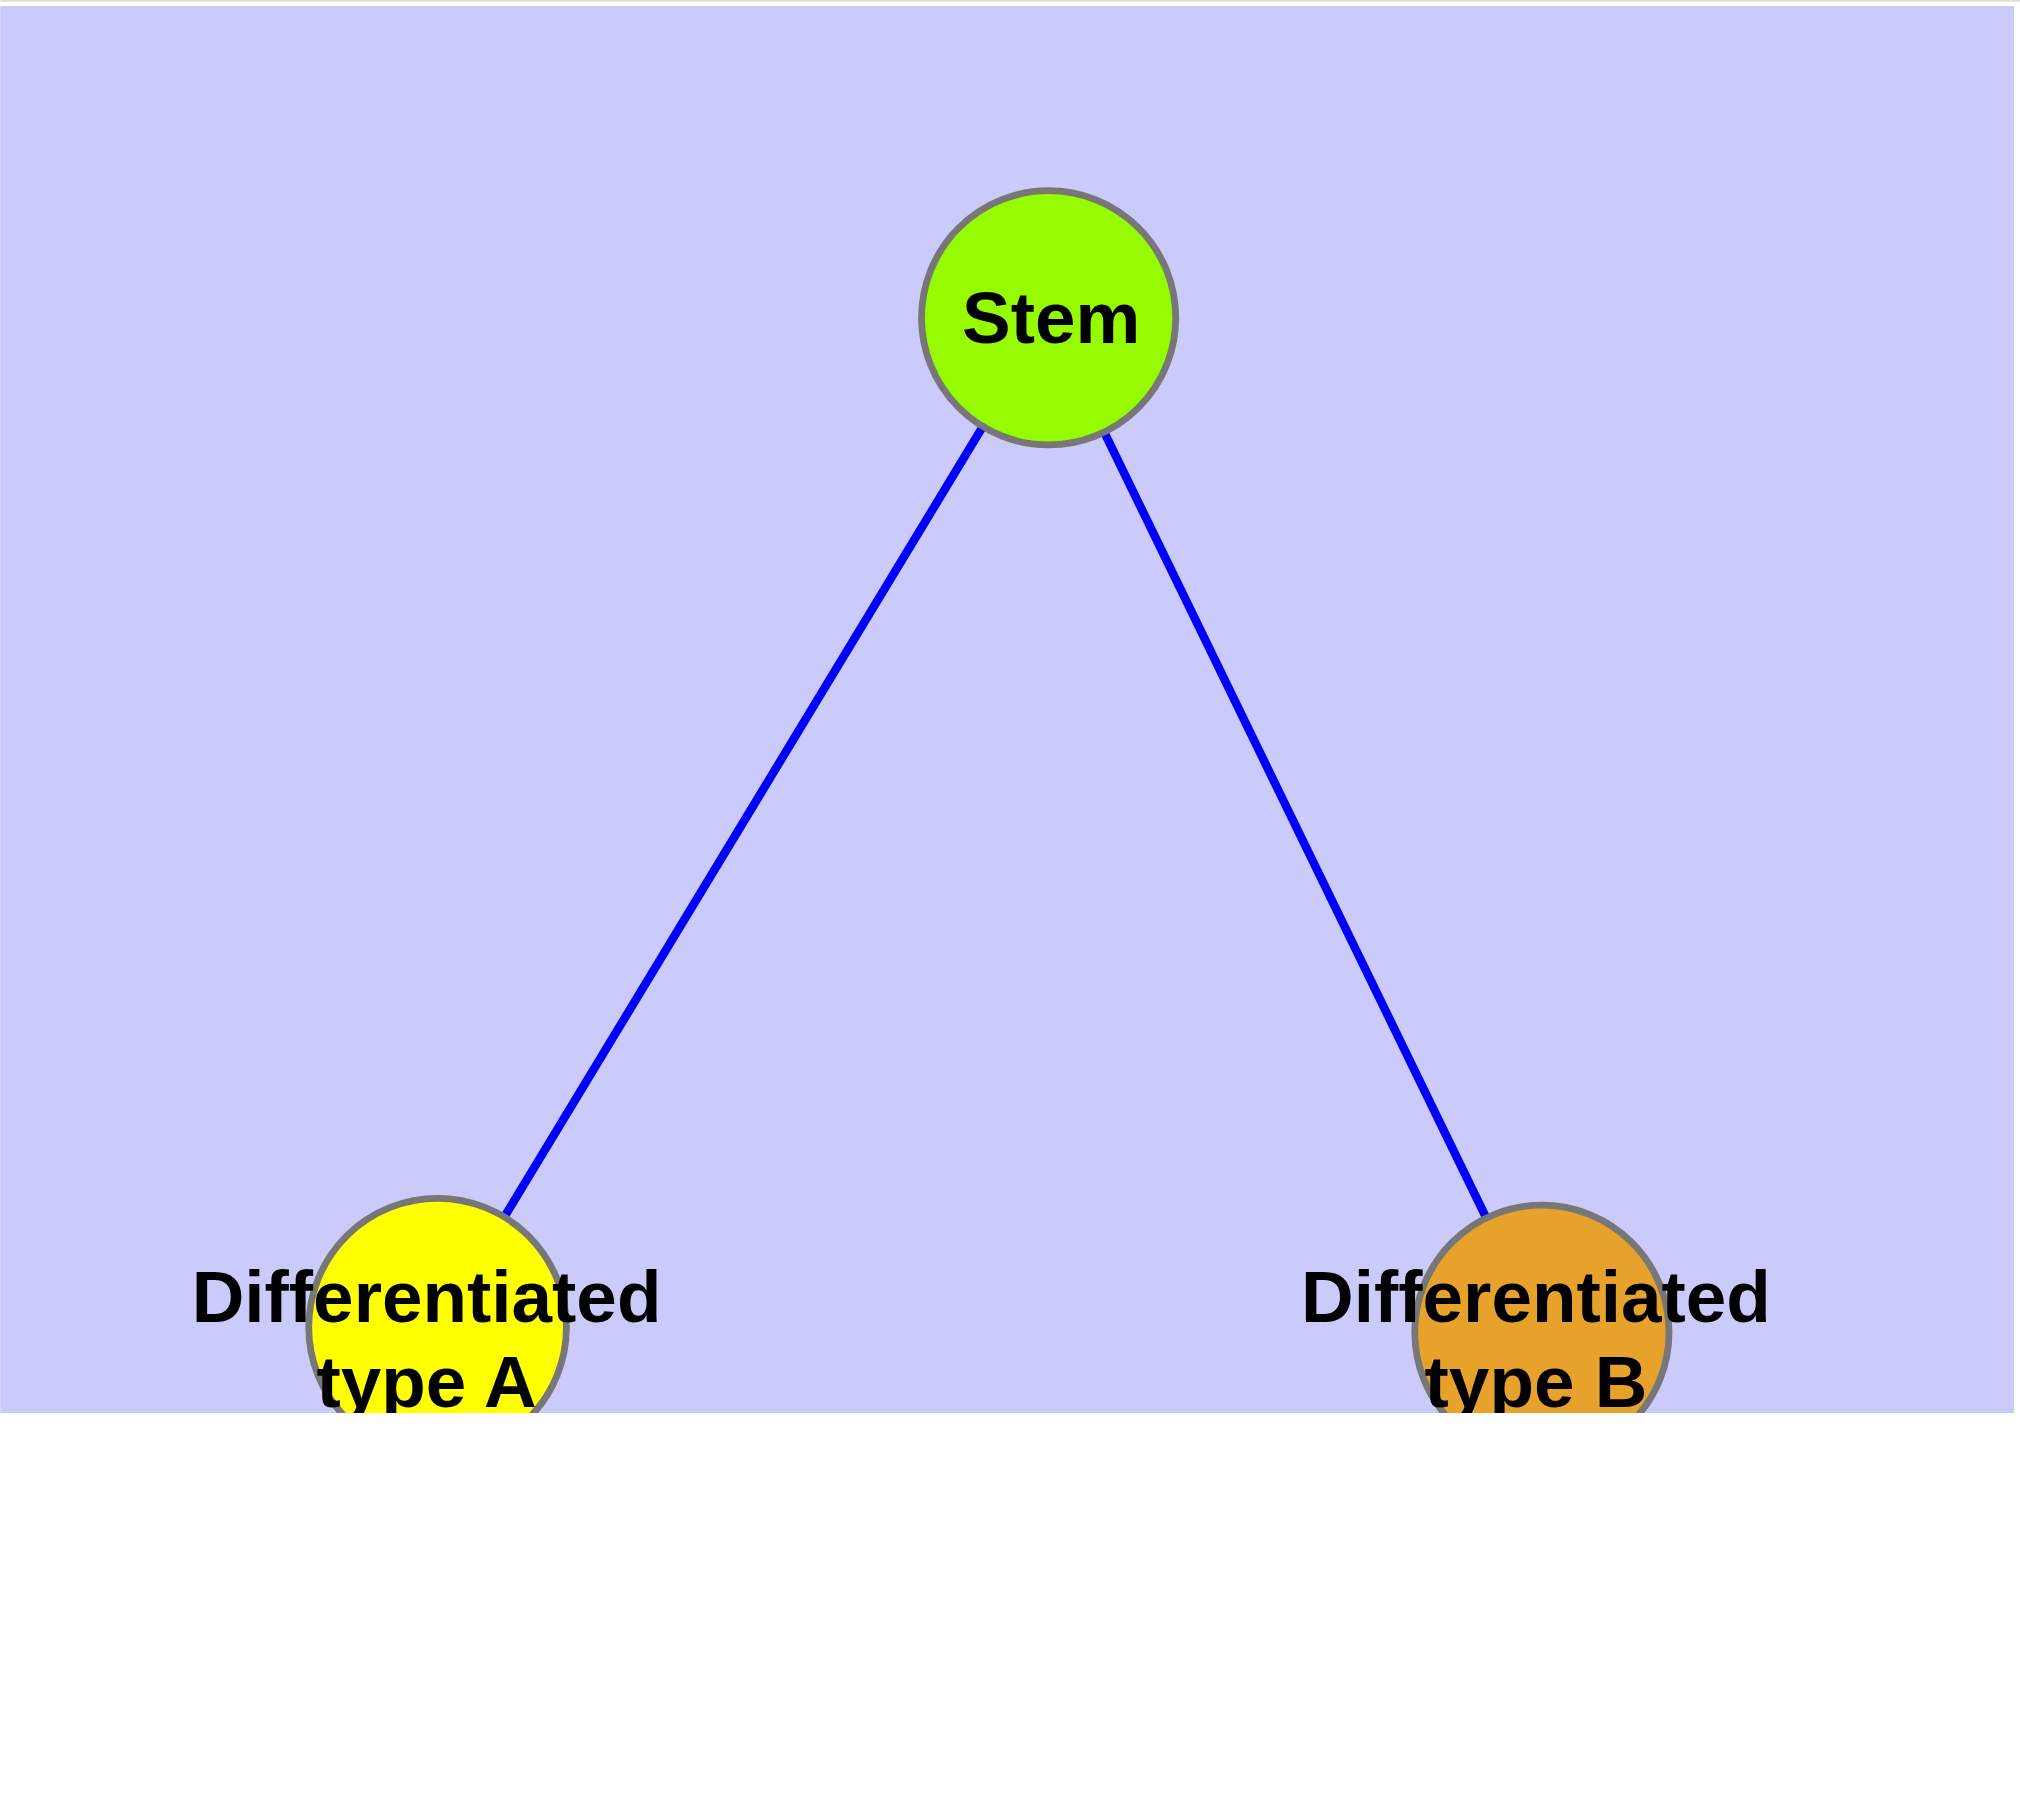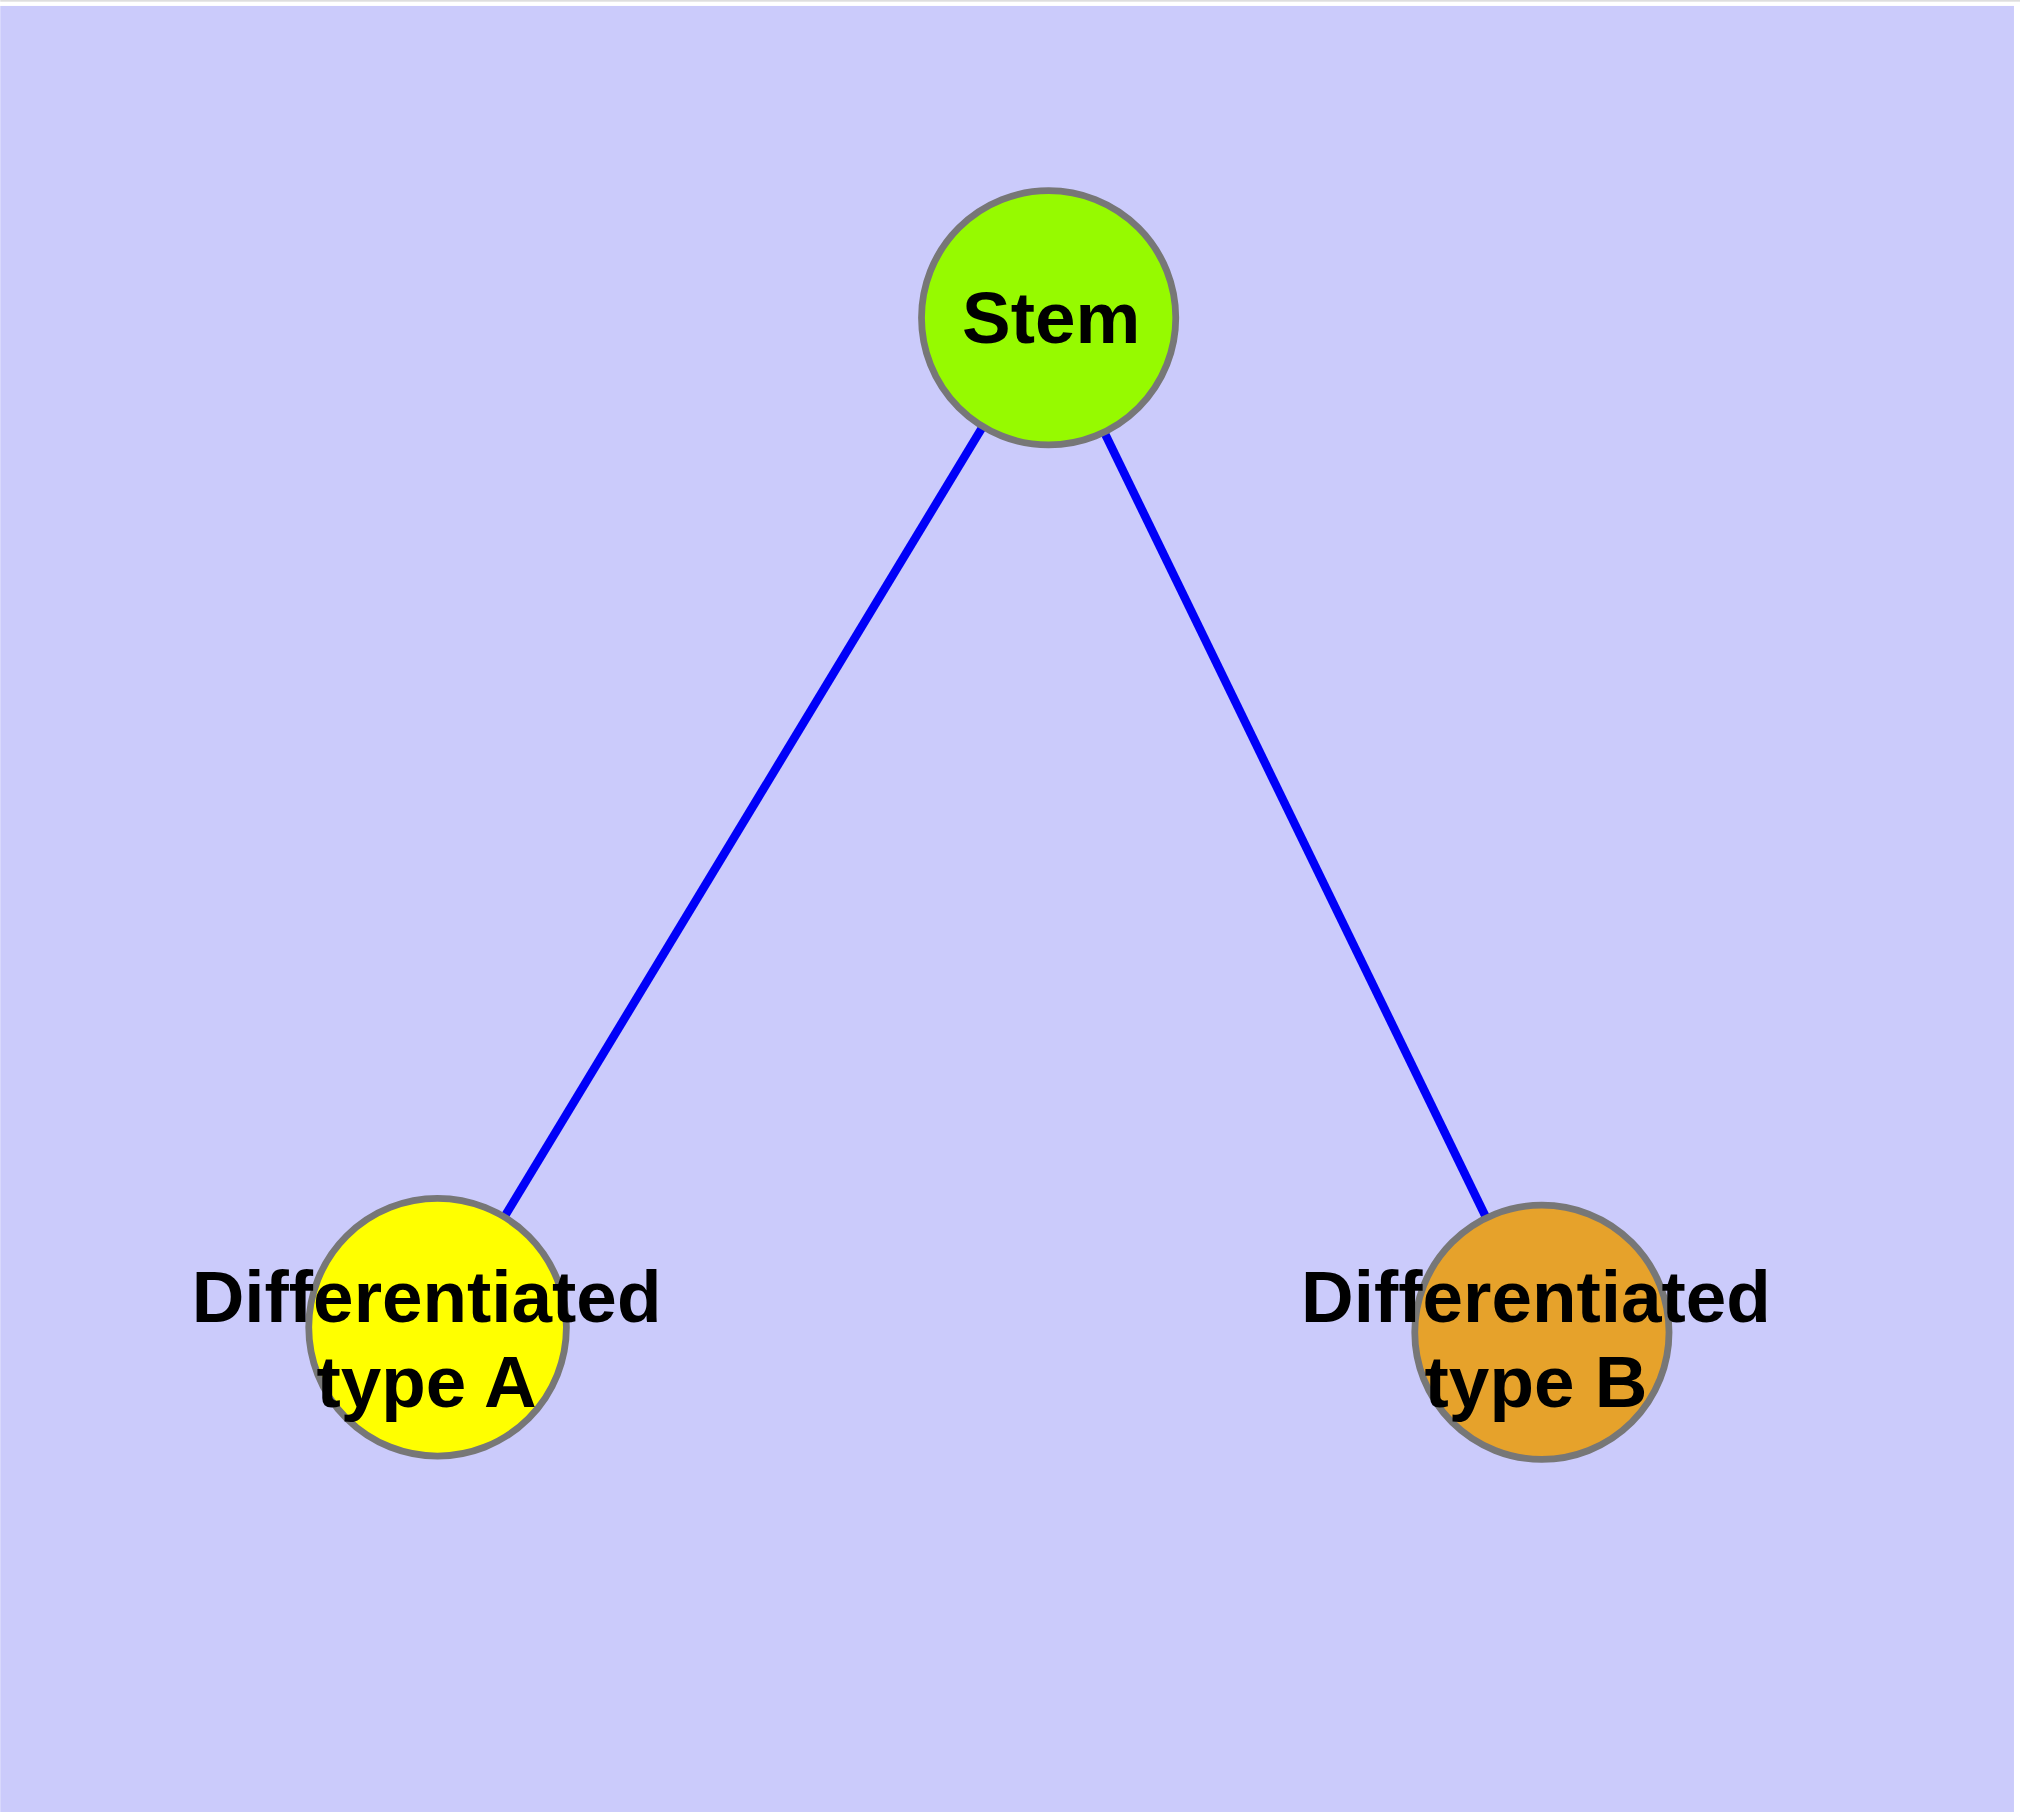--- a/index.html
+++ b/index.html
@@ -3,21 +3,21 @@
 <meta charset="utf-8">
 <style>
   html, body {
     margin: 0;
     padding: 0;
     background: #ffffff;
   }
   .stage {
     position: relative;
     width: 2021px;
-    height: 1812px;
+    height: 1413px;
     background: #ffffff;
     overflow: hidden;
     font-family: "Liberation Sans", sans-serif;
   }
   svg { display: block; }
   .node-circle {
     stroke-width: 8px;
   }
   .edge-line {
     stroke-width: 10px;

